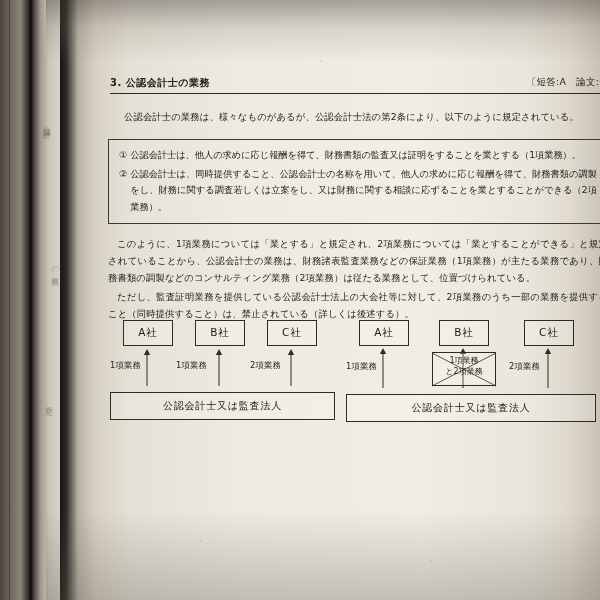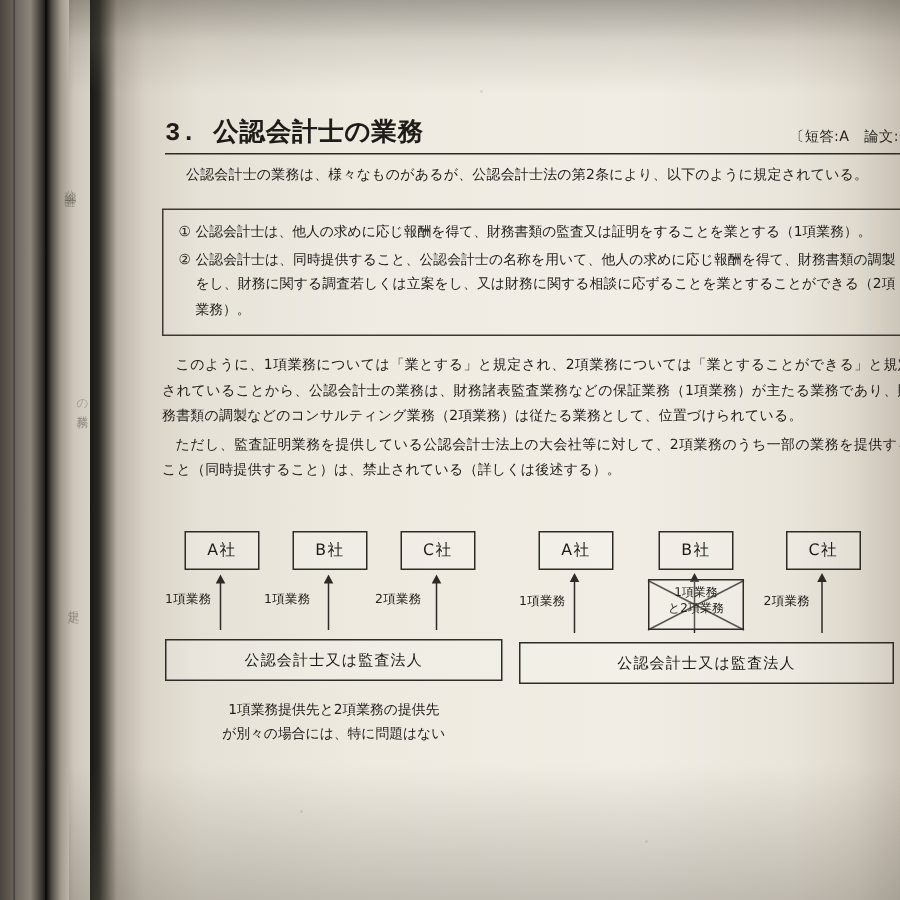--- a/index.html
+++ b/index.html
@@ -70,25 +70,24 @@
   .heading {
     position: absolute;
     left: 64px; top: 76px; width: 506px;
     display: flex;
     align-items: flex-end;
     justify-content: space-between;
     border-bottom: 1.6px solid #2d2a26;
     padding-bottom: 3px;
   }
   .heading .title {
-    font-size: 17px;
+    font-size: 10px;
     font-weight: bold;
     color: #1e1b18;
     letter-spacing: 0.5px;
-    font-family: Liberation Mono, monospace;
   }
   .heading .rank {
     font-size: 9.5px;
     color: #26231f;
     letter-spacing: 0.3px;
     padding-bottom: 1px;
   }
 
   .para {
     position: absolute;
@@ -120,21 +119,21 @@
   .clause .num {
     flex: 0 0 auto;
     margin-right: 3px;
   }
   .clause .txt { flex: 1 1 auto; }
   .clause b { font-weight: normal; }
 
   
   .diagram {
     position: absolute;
-    top: 354px;
+    top: 320px;
   }
   #diagram-left { left: 64px; width: 225px; }
   #diagram-right { left: 300px; width: 250px; }
 
   .co-row {
     position: relative;
     height: 26px;
   }
   .co-box {
     position: absolute;
@@ -267,22 +266,20 @@
           <path d="M109,40 L109,6" stroke="#2e2b27" stroke-width="1" fill="none" marker-end="url(#ah1)"></path>
           <path d="M181,40 L181,6" stroke="#2e2b27" stroke-width="1" fill="none" marker-end="url(#ah1)"></path>
         </svg>
         <div class="duty-label" style="left:0px; top:14px;">1項業務</div>
         <div class="duty-label" style="left:66px; top:14px;">1項業務</div>
         <div class="duty-label" style="left:140px; top:14px;">2項業務</div>
       </div>
 
       <div class="firm-box">公認会計士又は監査法人</div>
 
-      <div class="caption" style="white-space:pre-line; text-align:center;">1項業務提供先と2項業務の提供先
-が別々の場合には、特に問題はない</div>
     </div>
 
     <div class="diagram" id="diagram-right">
       <div class="co-row">
         <div class="co-box" style="left:13px;">A社</div>
         <div class="co-box" style="left:93px;">B社</div>
         <div class="co-box" style="left:178px;">C社</div>
       </div>
 
       <div class="labels-row" style="height:46px;">

